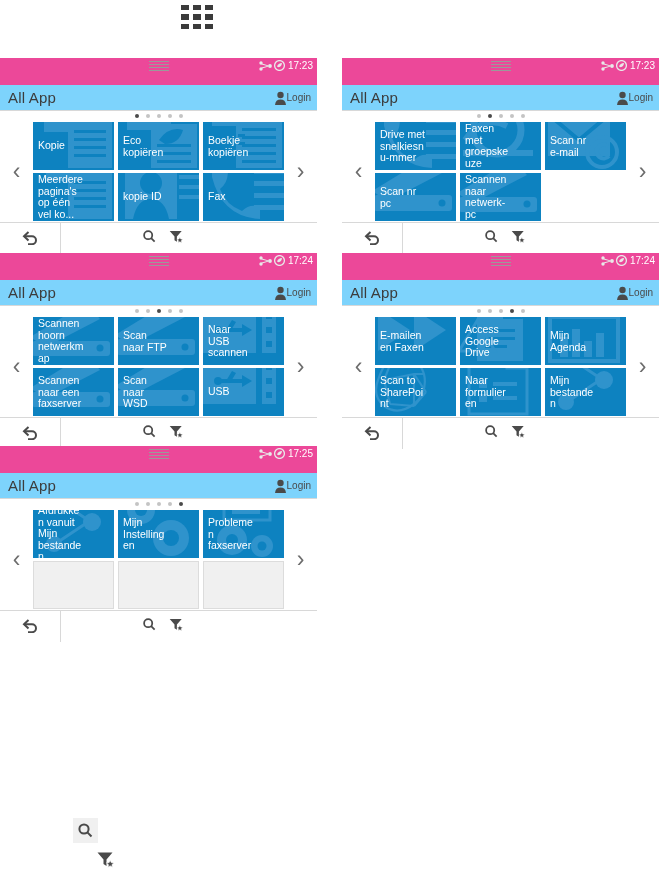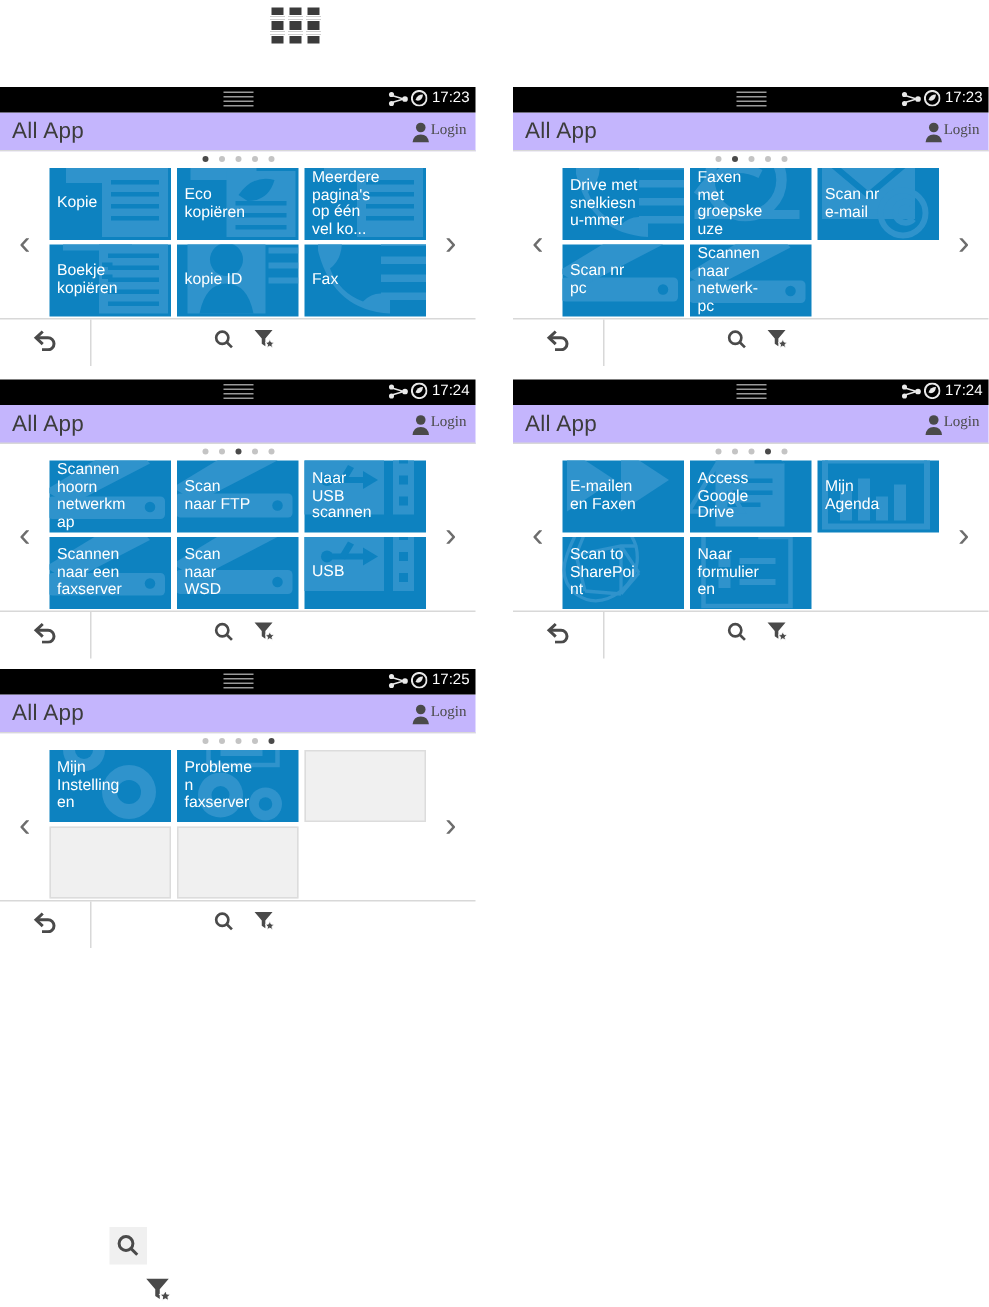--- a/index.html
+++ b/index.html
@@ -14,33 +14,33 @@
   .abs{position:absolute;}
 
   
   #grid-launcher{left:180px;top:4px;width:34px;height:26px;display:grid;
     grid-template-columns:repeat(3,1fr);grid-template-rows:repeat(3,1fr);gap:2px;}
   #grid-launcher i{display:block;background:#3b3b3b;border:1px solid #ffffff;box-sizing:border-box;}
 
   
   .panel{width:317px;height:184px;background:#ffffff;box-sizing:border-box;}
 
-  .statusbar{height:17px;background:#000000;position:relative;display:flex;align-items:center;}
+  .statusbar{height:27px;background:#ec4899;position:relative;display:flex;align-items:center;}
   .sb-lines{position:absolute;left:50%;transform:translateX(-50%);top:3px;width:20px;}
   .sb-lines u{display:block;height:1px;background:#9a9a9a;margin-bottom:2px;}
   .sb-right{position:absolute;right:4px;top:0;height:15px;display:flex;align-items:center;gap:3px;}
   .sb-time{color:#ffffff;font-size:10px;line-height:10px;letter-spacing:0px;}
   .ico-net{width:12px;height:10px;position:relative;}
   .ico-net svg,.ico-eco svg{display:block;}
   .ico-eco{width:11px;height:11px;}
 
   .titlebar{height:26px;border-bottom:1px solid #d8d8d8;display:flex;align-items:center;
-            padding:0 6px 0 8px;box-sizing:border-box;background:#c4b5fd;}
+            padding:0 6px 0 8px;box-sizing:border-box;background:#7dd3fc;}
   .title-txt{font-size:15px;color:#3c3c3c;flex:1;letter-spacing:.2px;}
-  .login-wrap{display:flex;font-family:Liberation Serif, serif;}
+  .login-wrap{display:flex;align-items:center;}
   .ico-person{width:13px;height:14px;}
   .login-txt{font-size:10px;color:#4a4a4a;}
 
   .dots{height:10px;display:flex;align-items:center;justify-content:center;gap:7px;background:#fff;}
   .dots b{width:4px;height:4px;border-radius:50%;background:#c4c4c4;display:block;}
   .dots b.on{background:#4a4a4a;}
 
   .tilearea{height:101px;display:flex;align-items:center;background:#fff;}
   .arrow{width:33px;display:flex;align-items:center;justify-content:center;
          font-size:23px;color:#6d6d6d;font-family:"Liberation Sans",sans-serif;
@@ -158,52 +158,52 @@
                   <rect x="44" y="60" width="34" height="3"></rect>
                 </g>
                 <path d="M46 40 q10 -14 24 -10 q-4 14 -18 14 z" fill="#0d82c0"></path>
               </svg>
             </span>
           <span class="lbl">Eco kopiëren</span>
         </div>
           <div class="tile">
           <span class="art">
               <svg width="86" height="70" viewBox="0 0 86 70">
-                <rect x="18" y="4" width="42" height="26" fill="#2f93cc"></rect>
-                <rect x="40" y="22" width="44" height="46" fill="#2f93cc"></rect>
-                <g fill="#0d82c0">
-                  <rect x="46" y="30" width="32" height="3"></rect>
-                  <rect x="46" y="38" width="32" height="3"></rect>
-                  <rect x="46" y="46" width="32" height="3"></rect>
-                  <rect x="46" y="54" width="32" height="3"></rect>
-                </g>
-              </svg>
-            </span>
-          <span class="lbl">Meerdere pagina's op één vel ko...</span>
-        </div>
-          <div class="tile">
-          <span class="art">
-              <svg width="86" height="70" viewBox="0 0 86 70">
                 <rect x="14" y="2" width="46" height="24" fill="#2f93cc"></rect>
                 <rect x="38" y="20" width="46" height="48" fill="#2f93cc"></rect>
                 <g fill="#0d82c0">
                   <rect x="44" y="28" width="34" height="3"></rect>
                   <rect x="44" y="36" width="34" height="3"></rect>
                   <rect x="44" y="44" width="34" height="3"></rect>
                   <rect x="44" y="52" width="34" height="3"></rect>
                   <rect x="44" y="60" width="34" height="3"></rect>
                 </g>
                 <g fill="#0d82c0">
                   <rect x="40" y="34" width="7" height="3"></rect>
                   <rect x="40" y="42" width="7" height="3"></rect>
                   <rect x="40" y="50" width="7" height="3"></rect>
                 </g>
               </svg>
             </span>
           <span class="lbl">Boekje kopiëren</span>
+        </div>
+          <div class="tile">
+          <span class="art">
+              <svg width="86" height="70" viewBox="0 0 86 70">
+                <rect x="18" y="4" width="42" height="26" fill="#2f93cc"></rect>
+                <rect x="40" y="22" width="44" height="46" fill="#2f93cc"></rect>
+                <g fill="#0d82c0">
+                  <rect x="46" y="30" width="32" height="3"></rect>
+                  <rect x="46" y="38" width="32" height="3"></rect>
+                  <rect x="46" y="46" width="32" height="3"></rect>
+                  <rect x="46" y="54" width="32" height="3"></rect>
+                </g>
+              </svg>
+            </span>
+          <span class="lbl">Meerdere pagina's op één vel ko...</span>
         </div>
           <div class="tile">
           <span class="art">
               <svg width="86" height="70" viewBox="0 0 86 70">
                 <rect x="12" y="6" width="52" height="62" fill="#2f93cc"></rect>
                 <circle cx="38" cy="32" r="11" fill="#0d82c0"></circle>
                 <path d="M20 68 q4 -20 18 -20 q14 0 18 20 z" fill="#0d82c0"></path>
                 <g fill="#2f93cc">
                   <rect x="66" y="24" width="20" height="4"></rect>
                   <rect x="66" y="34" width="20" height="4"></rect>
@@ -646,20 +646,33 @@
                 <g fill="#2f93cc">
                   <rect x="24" y="34" width="8" height="8"></rect>
                   <rect x="38" y="36" width="24" height="4"></rect>
                   <rect x="24" y="48" width="8" height="8"></rect>
                   <rect x="38" y="50" width="24" height="4"></rect>
                 </g>
               </svg>
             </span>
           <span class="lbl">Naar formulieren</span>
         </div>
+          <div class="tile">
+          <span class="art">
+              <svg width="86" height="70" viewBox="0 0 86 70">
+                <g fill="none" stroke="#2f93cc" stroke-width="3">
+                  <path d="M30 12 L60 32 M30 54 L60 34"></path>
+                </g>
+                <circle cx="26" cy="12" r="8" fill="#2f93cc"></circle>
+                <circle cx="26" cy="56" r="8" fill="#2f93cc"></circle>
+                <circle cx="64" cy="34" r="9" fill="#2f93cc"></circle>
+              </svg>
+            </span>
+          <span class="lbl">Mijn bestanden</span>
+        </div>
         </div>
       <div class="arrow">›</div>
     </div>
 
     <div class="toolbar">
       <div class="tb-back">
         <span><svg width="17" height="16" viewBox="0 0 17 16">
               <path d="M6.5 3 L2 7.2 L6.5 11.4" fill="none" stroke="#4a4a4a" stroke-width="2"></path>
               <path d="M2.6 7.2 H10 a4 4 0 0 1 0 8 H6" fill="none" stroke="#4a4a4a" stroke-width="2"></path>
             </svg></span>
@@ -720,20 +733,33 @@
         <b class=""></b>
         <b class=""></b>
         <b class=""></b>
         <b class=""></b>
         <b class="on"></b>
       </div>
 
     <div class="tilearea">
       <div class="arrow">‹</div>
       <div class="grid">
+          <div class="tile">
+          <span class="art">
+              <svg width="86" height="70" viewBox="0 0 86 70">
+                <g fill="none" stroke="#2f93cc" stroke-width="3">
+                  <path d="M30 12 L60 32 M30 54 L60 34"></path>
+                </g>
+                <circle cx="26" cy="12" r="8" fill="#2f93cc"></circle>
+                <circle cx="26" cy="56" r="8" fill="#2f93cc"></circle>
+                <circle cx="64" cy="34" r="9" fill="#2f93cc"></circle>
+              </svg>
+            </span>
+          <span class="lbl">Afdrukken vanuit Mijn bestanden</span>
+        </div>
           <div class="tile">
           <span class="art">
               <svg width="86" height="70" viewBox="0 0 86 70">
                 <g fill="#2f93cc">
                   <circle cx="28" cy="22" r="14"></circle>
                   <circle cx="58" cy="50" r="18"></circle>
                 </g>
                 <g fill="#0d82c0">
                   <circle cx="28" cy="22" r="6"></circle>
                   <circle cx="58" cy="50" r="8"></circle>

